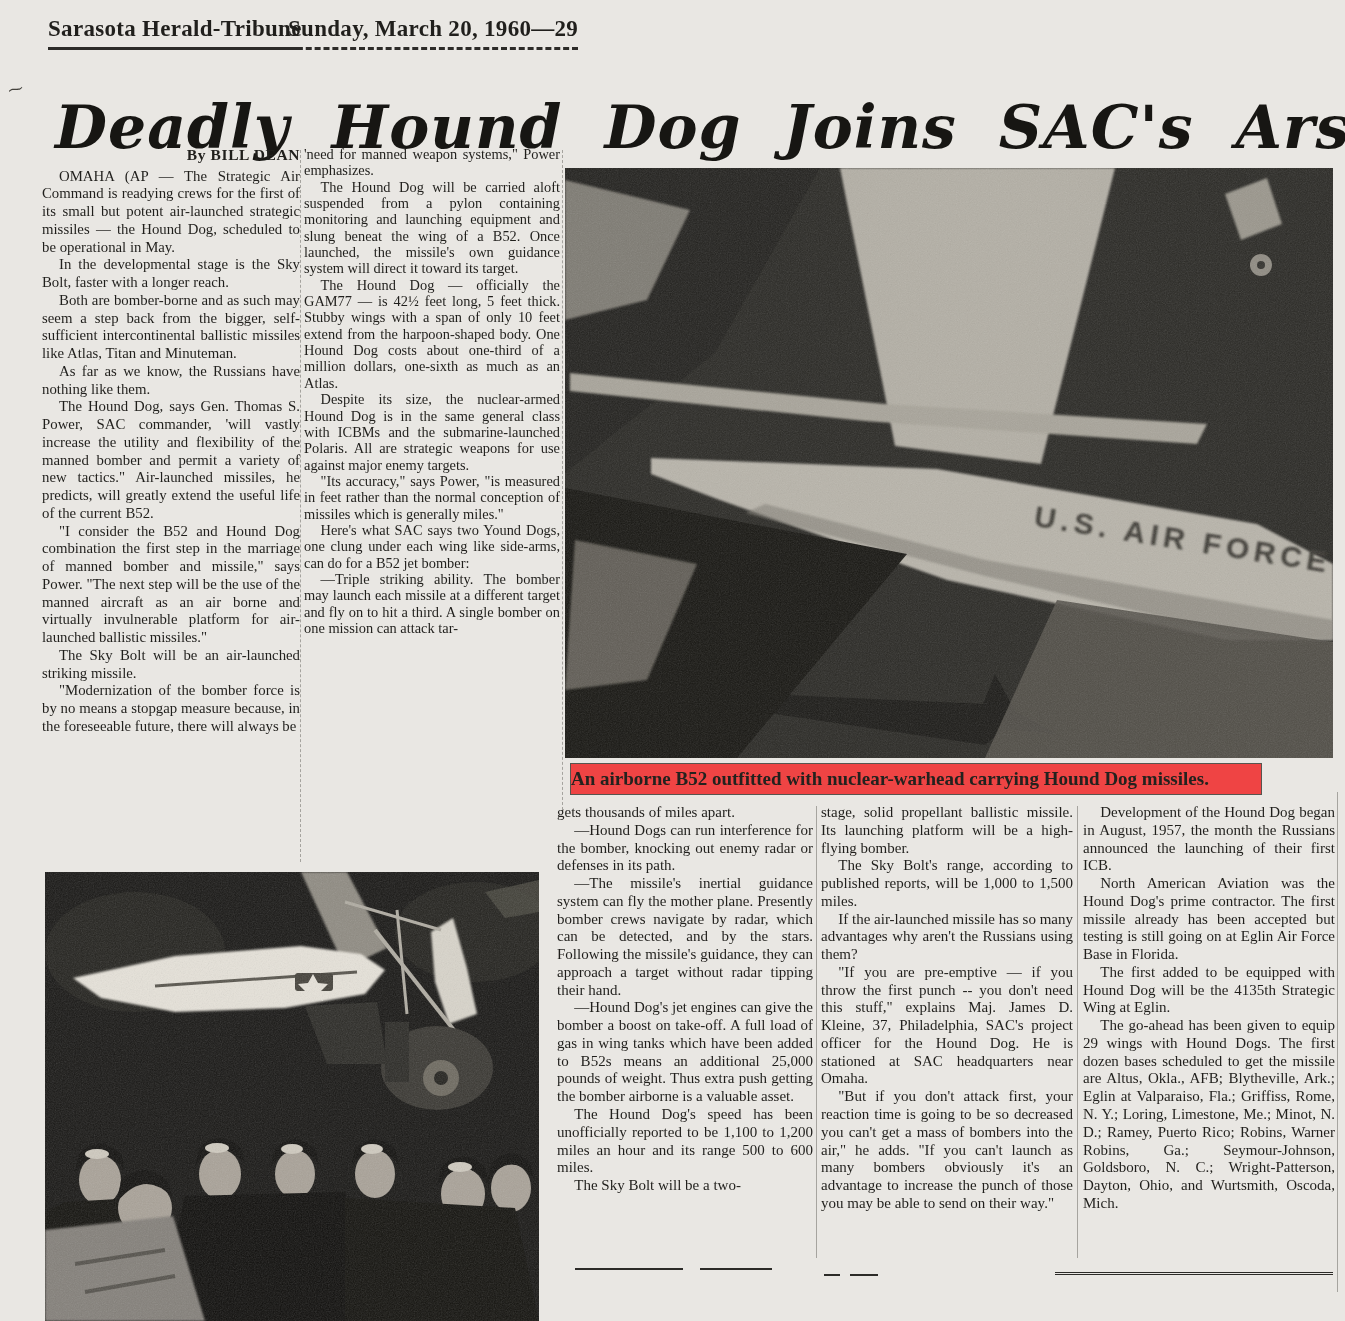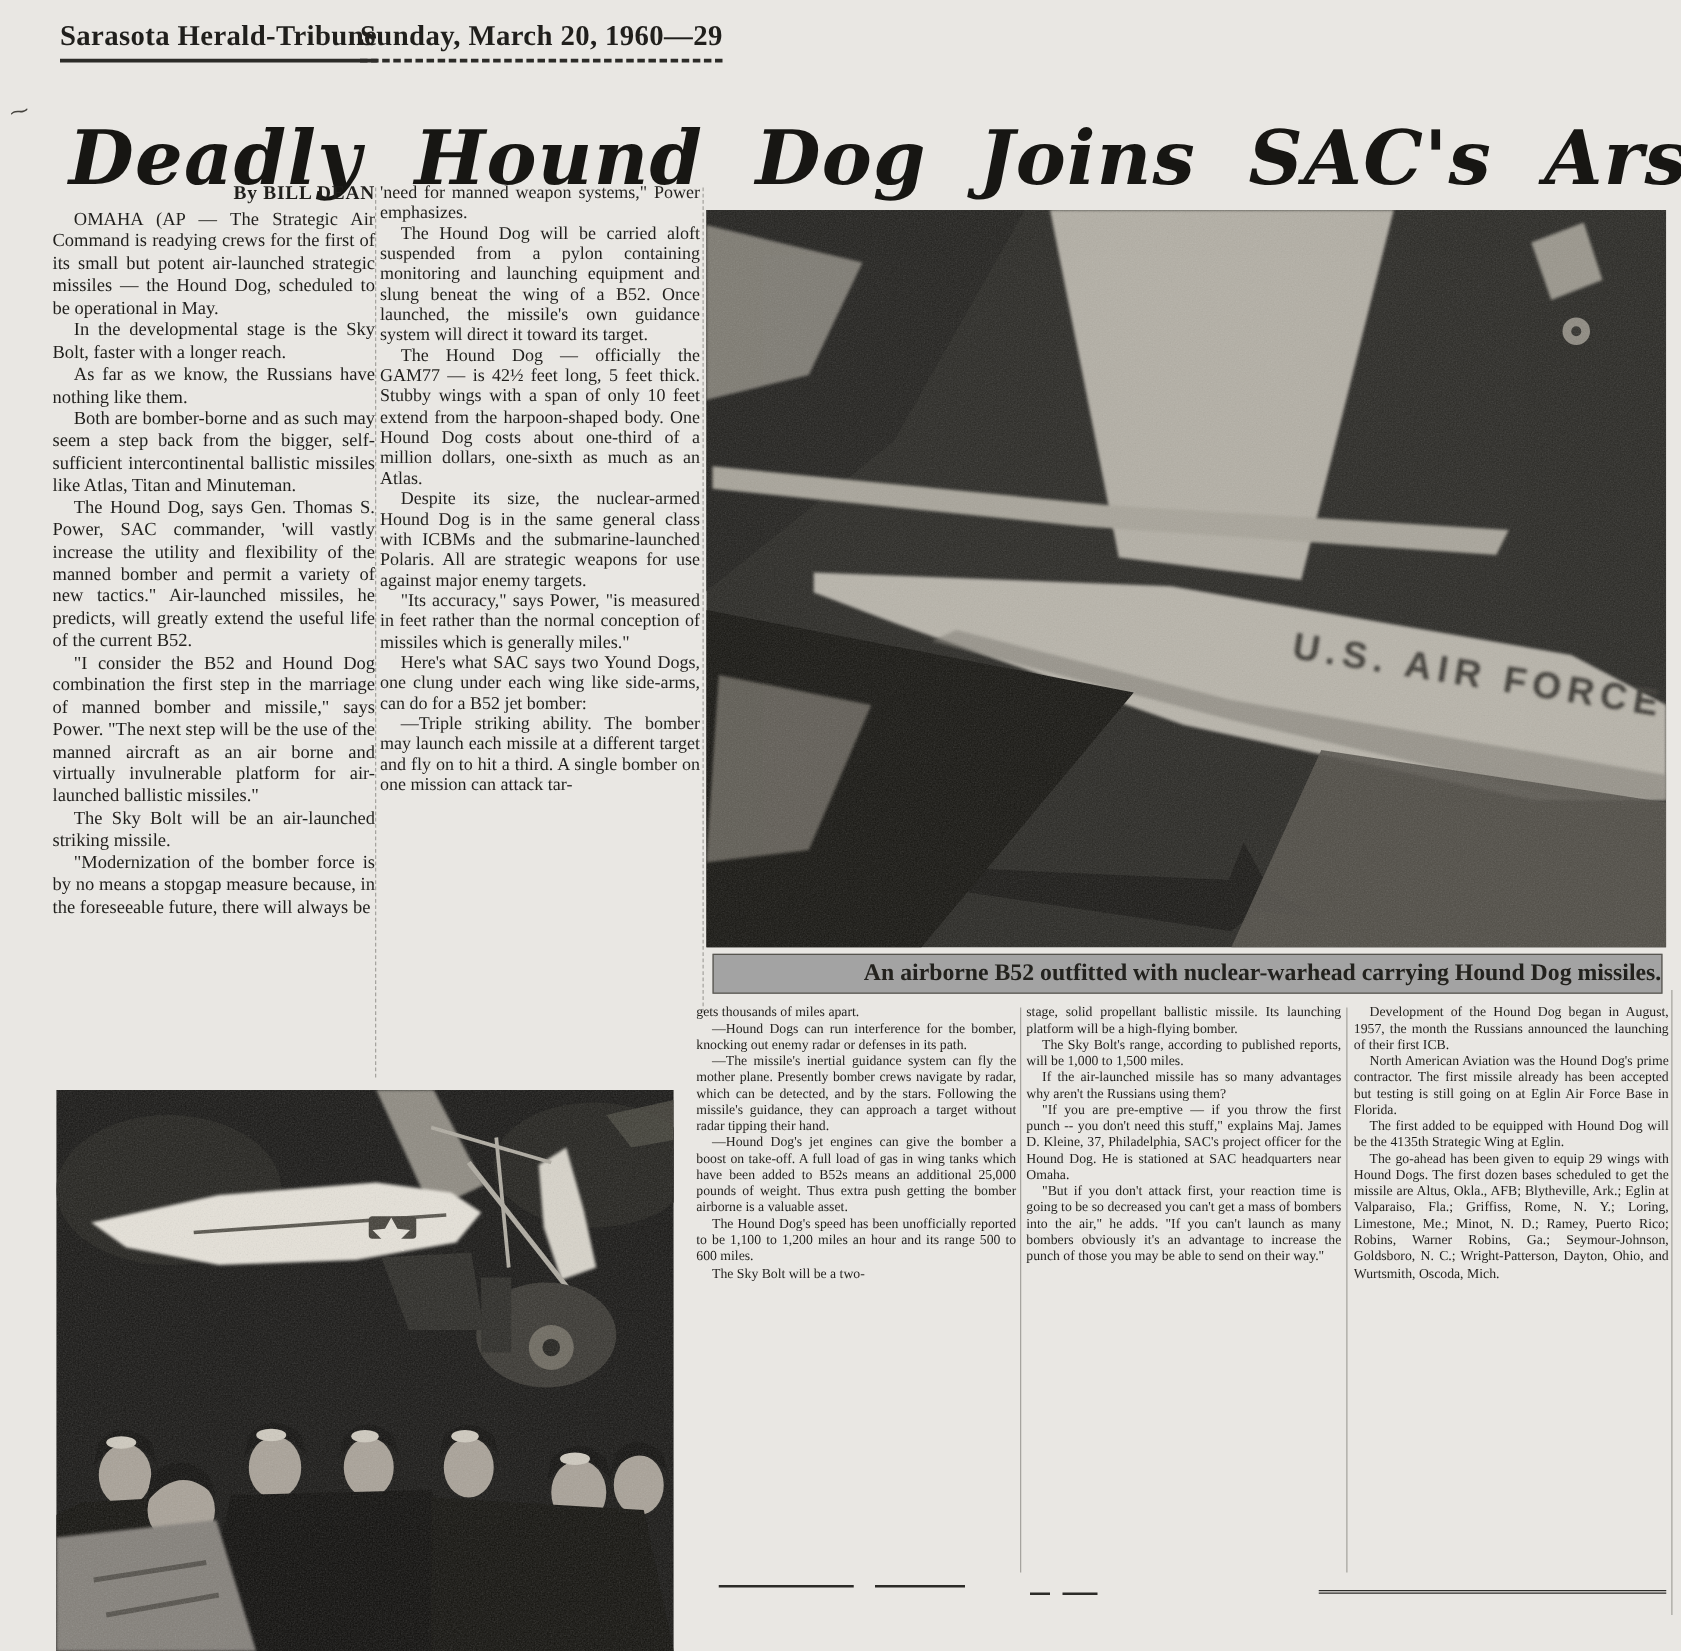--- a/index.html
+++ b/index.html
@@ -19,35 +19,35 @@
     font-family:"DejaVu Serif","Liberation Serif",serif;
     font-style:italic;font-weight:bold;font-size:60px;letter-spacing:1px;word-spacing:20px;
     color:#171613;
   }
   
   .col{position:absolute;overflow:hidden;text-align:justify;}
   .col p{margin:0;text-indent:1.15em;}
   .col p.cont{text-indent:0;}
   #col1{left:42px;top:146px;width:258px;height:744px;font-size:14.8px;line-height:1.2;}
   #col2{left:304px;top:146px;width:256px;height:688px;font-size:14.4px;line-height:1.135;}
-  .bcol{top:804px;height:470px;font-size:11px;line-height:1.185;}
+  .bcol{top:804px;height:470px;font-size:15px;line-height:1.185;}
   #bcol1{left:557px;width:256px;}
   #bcol2{left:821px;width:252px;}
   #bcol3{left:1083px;width:252px;}
   #byline{font-weight:bold;text-align:right;font-size:15.5px;letter-spacing:.6px;
     margin-bottom:3px;text-indent:0;}
   
   .photo{position:absolute;display:block;}
   #photo-b52{left:565px;top:168px;}
   #photo-crew{left:45px;top:872px;}
   
   #caption{
-    position:absolute;left:570px;top:763px;width:760px;height:32px;
-    background:#a3a3a3;border:1px solid #57554f;box-sizing:border-box;
-    font-weight:bold;font-size:19px;text-align:right;line-height:30px;color:#23221e;
+    position:absolute;left:570px;top:763px;width:692px;height:32px;
+    background:#ef4444;border:1px solid #57554f;box-sizing:border-box;
+    font-weight:bold;font-size:19px;text-align:left;line-height:30px;color:#23221e;
   }
   
   .vrule{position:absolute;width:0;border-left:1px dashed #6f6d67;opacity:.55;}
   #vr1{left:300px;top:150px;height:712px;}
   #vr2{left:562px;top:150px;height:660px;}
   #vr3{left:816px;top:806px;height:452px;border-left-style:solid;}
   #vr4{left:1077px;top:806px;height:452px;border-left-style:solid;}
   #vr5{left:1337px;top:792px;height:500px;border-left-style:solid;}
   .endmark{position:absolute;height:0;border-top:2px solid #2c2b28;}
   #em1a{left:575px;top:1268px;width:108px;}
@@ -66,22 +66,22 @@
   <div class="masthead" id="mast-date">Sunday, March 20, 1960—29</div>
   <div class="stray">⁓</div>
 
   <h1 id="headline">Deadly Hound Dog Joins SAC's Arsenal</h1>
 
   <div class="col" id="col1">
     <div id="byline">By BILL DEAN</div>
     <div>
         <p>OMAHA (AP — The Strategic Air Command is readying crews for the first of its small but potent air-launched strategic missiles — the Hound Dog, scheduled to be operational in May.</p>
         <p>In the developmental stage is the Sky Bolt, faster with a longer reach.</p>
+        <p>Both are bomber-borne and as such may seem a step back from the bigger, self-sufficient intercontinental ballistic missiles like Atlas, Titan and Minuteman.</p>
         <p>As far as we know, the Russians have nothing like them.</p>
-        <p>Both are bomber-borne and as such may seem a step back from the bigger, self-sufficient intercontinental ballistic missiles like Atlas, Titan and Minuteman.</p>
         <p>The Hound Dog, says Gen. Thomas S. Power, SAC commander, 'will vastly increase the utility and flexibility of the manned bomber and permit a variety of new tactics." Air-launched missiles, he predicts, will greatly extend the useful life of the current B52.</p>
         <p>"I consider the B52 and Hound Dog combination the first step in the marriage of manned bomber and missile," says Power. "The next step will be the use of the manned aircraft as an air borne and virtually invulnerable platform for air-launched ballistic missiles."</p>
         <p>The Sky Bolt will be an air-launched striking missile.</p>
         <p>"Modernization of the bomber force is by no means a stopgap measure because, in the foreseeable future, there will always be</p>
       </div>
   </div>
 
   <div class="col" id="col2">
     <div>
         <p class="cont">'need for manned weapon systems," Power emphasizes.</p>

